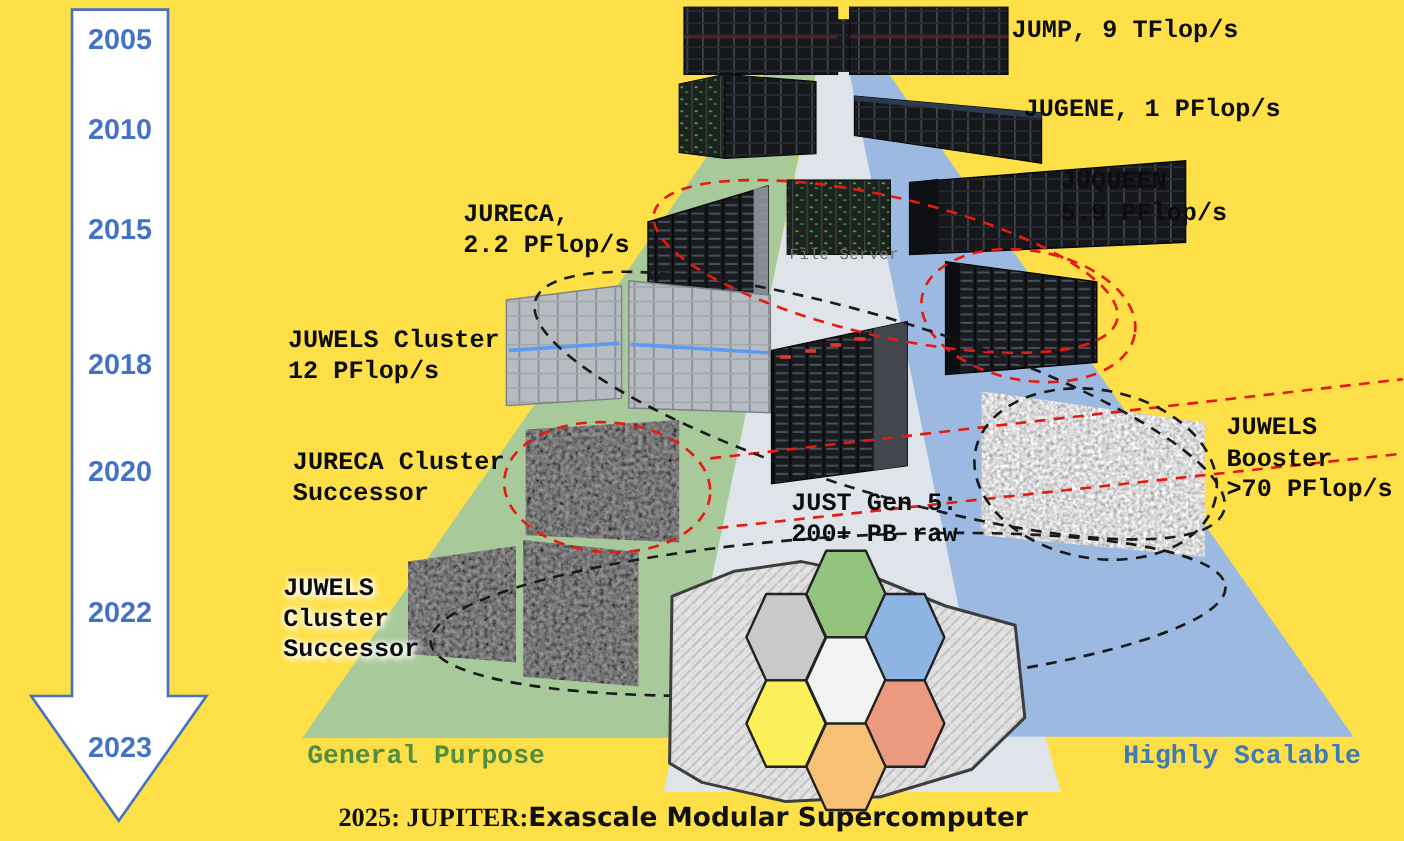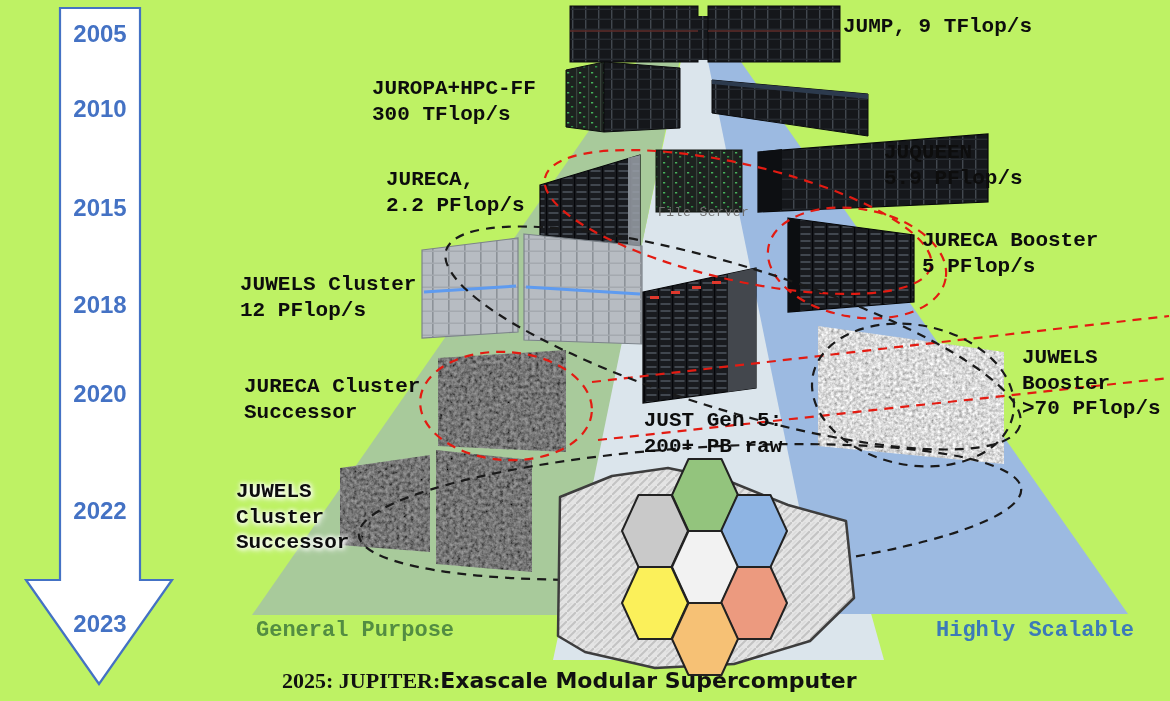--- a/index.html
+++ b/index.html
@@ -1,18 +1,18 @@
 <!DOCTYPE html>
 <html><head>
 <meta charset="utf-8">
 <style>
   html,body{margin:0;padding:0;background:#ffffff;}
   #stage{
     position:relative;width:1170px;height:701px;overflow:hidden;
-    background:#bef264;font-family:"DejaVu Sans",sans-serif;
+    background:#fde047;font-family:"DejaVu Sans",sans-serif;
   }
   #stage svg.layer{position:absolute;left:0;top:0;}
   .lbl{
     position:absolute;white-space:pre-line;color:#0d0d0d;
     font-weight:bold;font-size:21px;line-height:1.22;
     font-family:Liberation Mono, monospace;
   }
   .year{
     position:absolute;left:60px;width:80px;text-align:center;
     color:#4472c4;font-weight:bold;font-size:24px;
@@ -21,21 +21,21 @@
   .lbl.gray{color:#6e6e6e;font-weight:normal;font-size:13px;letter-spacing:0.5px;}
   .lbl.glow{text-shadow:0 0 5px #fff,0 0 5px #fff,2px 2px 6px #fff;}
   .lbl.green{color:#538d42;font-size:22px;}
   .lbl.blue{color:#3c7ab8;font-size:22px;text-align:right;}
   .footer-title{
     position:absolute;left:282px;top:668px;font-size:22px;color:#111;
     font-weight:bold;white-space:nowrap;
   }
   .footer-title .pfx{font-family:Liberation Serif, serif;}
   .footer-title .sfx{font-family:"DejaVu Sans",sans-serif;margin-top:16px;}
-  .ctr{text-align:center;}
+  .ctr{text-align:right;}
 </style>
 </head>
 <body>
 
 <div id="stage">
 
   <svg class="layer" width="1170" height="701" viewBox="0 0 1170 701">
     <defs>
       <pattern id="pDark" width="13" height="10" patternUnits="userSpaceOnUse">
         <rect width="13" height="10" fill="#15171b"></rect>
@@ -186,36 +186,33 @@
         <polygon points="688.5,531 721.5,531 738,567 721.5,603 688.5,603 672,567" fill="#f2f2f2"></polygon>
         <polygon points="638.5,567 671.5,567 688,603 671.5,639 638.5,639 622,603" fill="#fbf05a"></polygon>
         <polygon points="737.5,567 770.5,567 787,603 770.5,639 737.5,639 721,603" fill="#ec9a7f"></polygon>
         <polygon points="688.5,603 721.5,603 738,639 721.5,675 688.5,675 672,639" fill="#f6c175"></polygon>
       </g>
     </g>
   </svg>
 
   <div class="year" style="top:20px">2005</div>
   <div class="year" style="top:95px">2010</div>
-  <div class="year" style="top:194px">2015</div>
+  <div class="year" style="top:178px">2015</div>
   <div class="year" style="top:291px">2018</div>
   <div class="year" style="top:380px">2020</div>
   <div class="year" style="top:497px">2022</div>
   <div class="year" style="top:610px">2023</div>
 
   <div class="lbl" style="left:843px;top:14px">JUMP, 9 TFlop/s</div>
-  <div class="lbl" style="left:372px;top:76px">JUROPA+HPC-FF
-300 TFlop/s</div>
+  <div class="lbl" style="left:853px;top:80px">JUGENE, 1 PFlop/s</div>
   <div class="lbl" style="left:884px;top:140px">JUQUEEN
 5.9 PFlop/s</div>
   <div class="lbl" style="left:386px;top:167px">JURECA,
 2.2 PFlop/s</div>
   <div class="lbl gray" style="left:658px;top:205px">File Server</div>
-  <div class="lbl" style="left:922px;top:228px">JURECA Booster
-5 PFlop/s</div>
   <div class="lbl" style="left:240px;top:272px">JUWELS Cluster
 12 PFlop/s</div>
   <div class="lbl" style="left:1022px;top:345px">JUWELS
 Booster
 &gt;70 PFlop/s</div>
   <div class="lbl" style="left:244px;top:374px">JURECA Cluster
 Successor</div>
   <div class="lbl ctr" style="left:628px;top:408px;width:170px">JUST Gen 5:
 200+ PB raw</div>
   <div class="lbl glow" style="left:236px;top:479px">JUWELS

